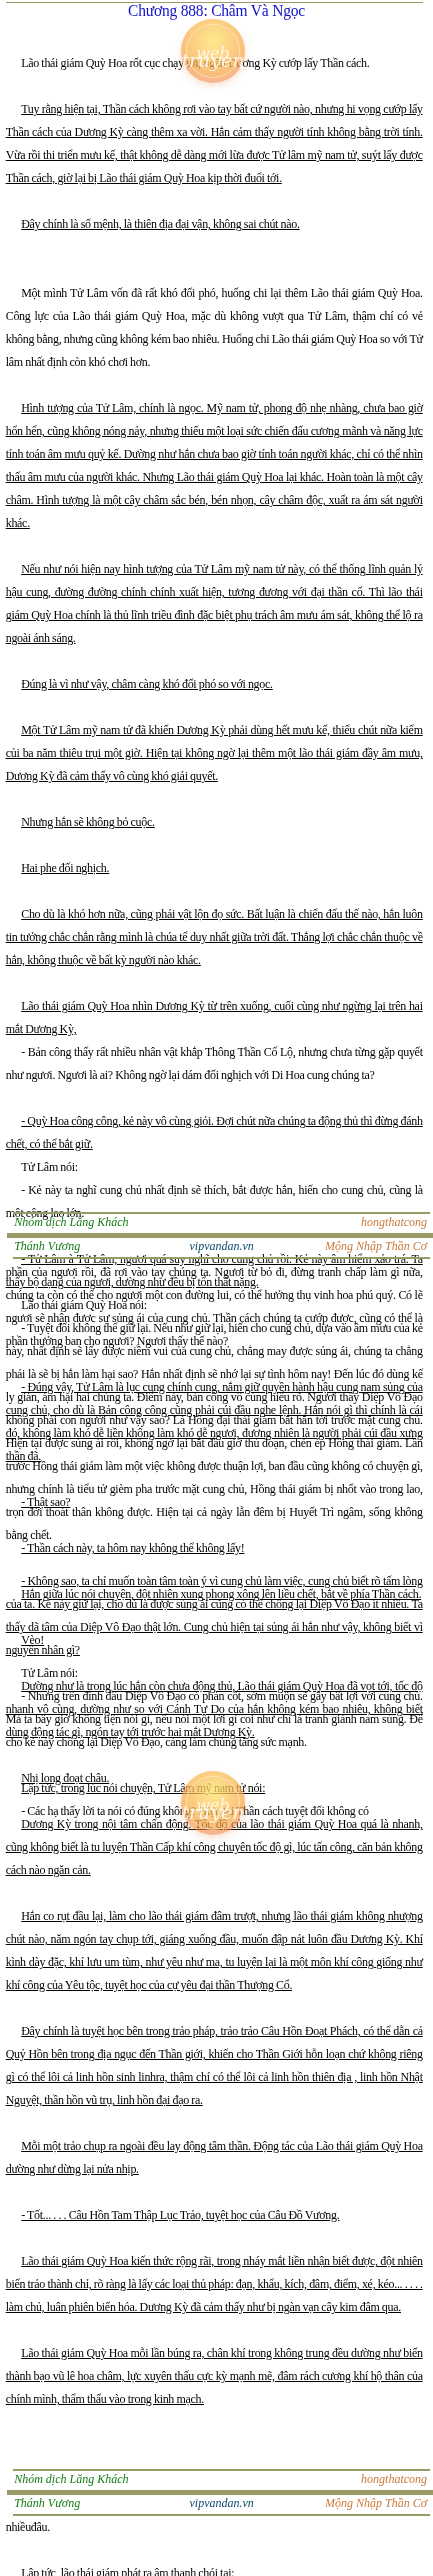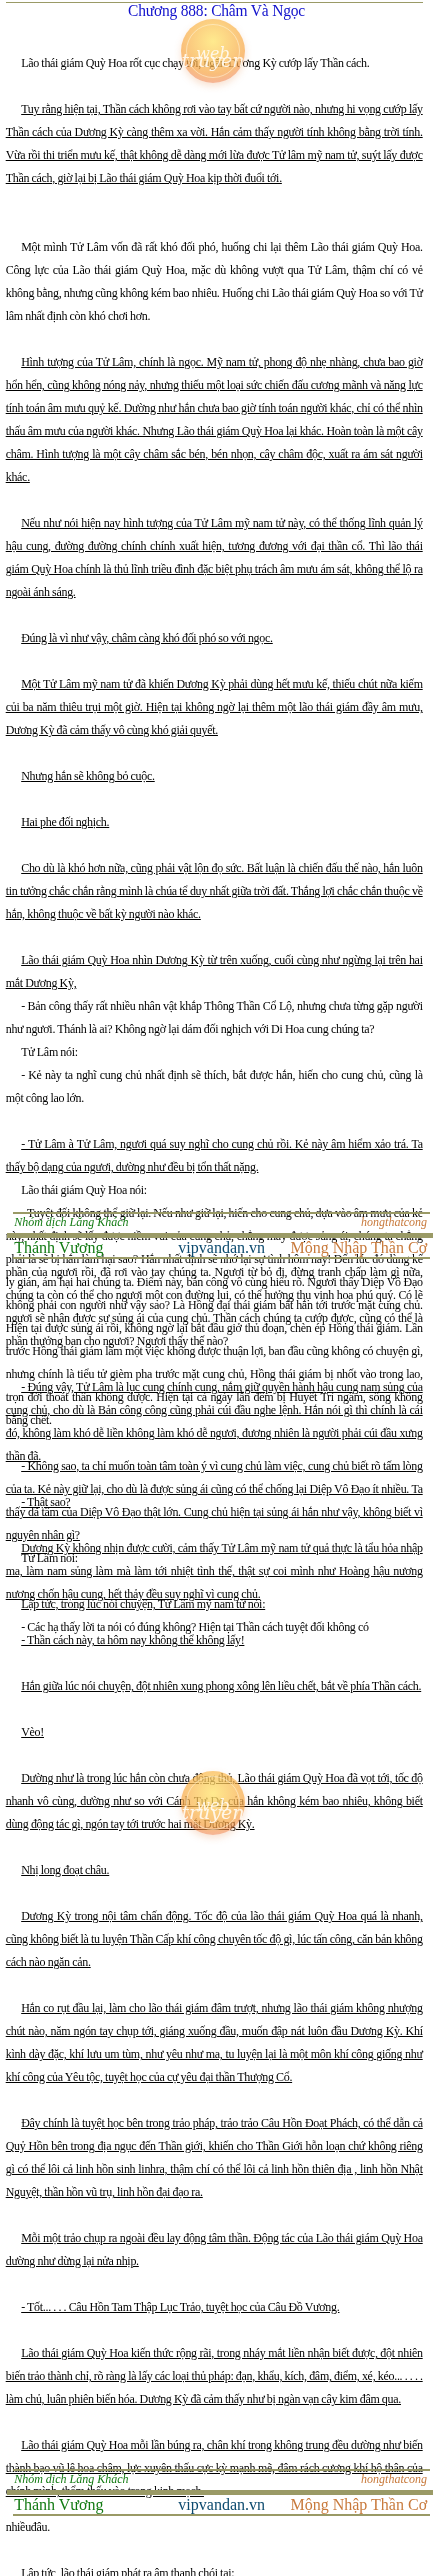--- a/index.html
+++ b/index.html
@@ -12,21 +12,21 @@
   .segment p { margin: 0; font-size: 12px; line-height: 23px; text-align: justify;
                text-indent: 15.5px; letter-spacing: -0.3px; word-spacing: -0.3px; }
   .segment p.gap { margin-top: 23px; text-decoration: underline; }
   .segment p.gap2 { margin-top: 46px; }
   .pbreak { position: absolute; left: 7px; width: 433px; height: 47px; }
   .pbreak .l1 { position: absolute; left: 5.7px; width: 417px; top: 0; height: 1.5px; background: #9a9a66; }
   .pbreak .foot { position: absolute; top: 2.6px; left: 7.2px; width: 415px; height: 15.5px;
                   font-style: italic; font-size: 12px; }
   .pbreak .band { position: absolute; top: 20.6px; left: 0; width: 433px; height: 5.2px; background: #9a9a66; }
   .pbreak .head { position: absolute; top: 27px; left: 7.2px; width: 415px; height: 15.5px;
-                  font-size: 16px; }
+                  font-style: italic; font-size: 12px; }
   .pbreak .l2 { position: absolute; left: 5.7px; width: 417px; top: 45px; height: 1.5px; background: #9a9a66; }
   .green { color: #127a12; }
   .orange { color: #c87a3c; }
   .gray { color: #0c4a6e; }
   .left { position: absolute; left: 0; top: 0; }
   .right { position: absolute; right: 2.1px; top: 0; }
   .center { position: absolute; left: 0; width: 415px; text-align: center; top: 0; }
   .wm { position: absolute; width: 64px; height: 64px; border-radius: 50%;
         background: radial-gradient(circle at 50% 35%, rgba(255,228,110,0.78), rgba(247,165,70,0.72) 62%, rgba(238,120,60,0.55) 78%, rgba(255,255,255,0) 100%);
         box-shadow: 0 3.1px 7.2px rgba(230,140,70,0.25); pointer-events: none; }
@@ -39,37 +39,40 @@
 </style>
 </head>
 <body>
 
 <div class="rule-top"></div>
 <div class="title">Chương 888: Châm Và Ngọc</div>
 
 <div class="segment" id="seg0" style="top:52px;">
   <p>Lão thái giám Quỳ Hoa rốt cục chạy tới, ngăn Dương Kỳ cướp lấy Thần cách.</p>
   <p class="gap">Tuy rằng hiện tại, Thần cách không rơi vào tay bất cứ người nào, nhưng hi vọng cướp lấy Thần cách của Dương Kỳ càng thêm xa vời.  Hắn cảm thấy người tính không bằng trời tính. Vừa rồi thi triển mưu kế, thật không dễ dàng mới lừa được Tử lâm mỹ nam tử, suýt lấy được Thần cách, giờ lại bị Lão thái giám Quỳ Hoa kịp thời đuổi tới.</p>
+  <p class="gap">Đây chính là số mệnh, là thiên địa đại vận, không sai chút nào.</p>
   <p class="gap2">Một mình Tử Lâm vốn đã rất khó đối phó, huống chi lại thêm Lão thái giám Quỳ Hoa. Công lực của Lão thái giám Quỳ Hoa, mặc dù không vượt qua Tử Lâm, thậm chí có vẻ không bằng, nhưng cũng không kém bao nhiêu. Huống chi Lão thái giám Quỳ Hoa so với Tử lâm nhất định còn khó chơi hơn.</p>
   <p class="gap">Hình tượng của Tử Lâm, chính là ngọc. Mỹ nam tử, phong độ nhẹ nhàng, chưa bao giờ hổn hển, cũng không nóng nảy, nhưng thiếu một loại sức chiến đấu cương mãnh và năng lực tính toán âm mưu quỷ kế. Dường như hắn chưa bao giờ tính toán người khác, chỉ có thể nhìn thấu âm mưu của người khác. Nhưng Lão thái giám Quỳ Hoa lại khác. Hoàn toàn là một cây châm. Hình tượng là một cây châm sắc bén, bén nhọn, cây châm độc, xuất ra ám sát người khác.</p>
   <p class="gap">Nếu như nói hiện nay hình tượng của Tử Lâm mỹ nam tử này, có thể thống lĩnh quản lý hậu cung, đường đường chính chính xuất hiện, tương đương với đại thần cổ. Thì lão thái giám Quỳ Hoa chính là thủ lĩnh triều đình đặc biệt phụ trách âm mưu ám sát, không thể lộ ra ngoài ánh sáng.</p>
   <p class="gap">Đúng là vì như vậy, châm càng khó đối phó so với ngọc.</p>
   <p class="gap">Một Tử Lâm mỹ nam tử đã khiến Dương Kỳ phải dùng hết mưu kế, thiếu chút nữa kiếm củi ba năm thiêu trụi một giờ. Hiện tại không ngờ lại thêm một lão thái giám đầy âm mưu, Dương Kỳ đã cảm thấy vô cùng khó giải quyết.</p>
   <p class="gap">Nhưng hắn sẽ không bỏ cuộc.</p>
   <p class="gap">Hai phe đối nghịch.</p>
   <p class="gap">Cho dù là khó hơn nữa, cũng phải vật lộn đọ sức. Bất luận là chiến đấu thế nào, hắn luôn tin tưởng chắc chắn rằng mình là chúa tể duy nhất giữa trời đất. Thắng lợi chắc chắn thuộc về hắn, không thuộc về bất kỳ người nào khác.</p>
   <p class="gap">Lão thái giám Quỳ Hoa nhìn Dương Kỳ từ trên xuống, cuối cùng như ngừng lại trên hai mắt Dương Kỳ,</p>
-  <p>-  Bản công thấy rất nhiều nhân vật khắp Thông Thần Cổ Lộ, nhưng chưa từng gặp người như ngươi. Thánh là ai? Không ngờ lại dám đối nghịch với Di Hoa cung chúng ta?</p>
+  <p>-  Bản công thấy rất nhiều nhân vật khắp Thông Thần Cổ Lộ, nhưng chưa từng gặp quyết như ngươi. Ngươi là ai? Không ngờ lại dám đối nghịch với Di Hoa cung chúng ta?</p>
+  <p class="gap">- Quỳ Hoa công công, kẻ này vô cùng giỏi. Đợi chút nữa chúng ta động thủ thì đừng đánh chết, có thể bắt giữ.</p>
   <p>Tử Lâm nói:</p>
   <p>- Kẻ này ta nghĩ cung chủ nhất định sẽ thích, bắt được hắn, hiến cho cung chủ, cũng là một công lao lớn.</p>
   <p class="gap">- Tử Lâm à Tử Lâm, ngươi quá suy nghĩ cho cung chủ rồi. Kẻ này âm hiểm xảo trá. Ta thấy bộ dạng của ngươi, dường như đều bị tổn thất nặng.</p>
   <p>Lão thái giám Quỳ Hoa nói:</p>
   <p> - Tuyệt đối không thể giữ lại. Nếu như giữ lại, hiến cho cung chủ, dựa vào âm mưu của kẻ này, nhất định sẽ lấy được niềm vui của cung chủ, chẳng may được sủng ái, chúng ta chẳng phải là sẽ bị hắn làm hại sao? Hắn nhất định sẽ nhớ lại sự tình hôm nay! Đến lúc đó dùng kế ly gián, ám hại hai chúng ta. Điểm này, bản công vô cùng hiểu rõ. Ngươi thấy Diệp Vô Đạo không phải con người như vậy sao? Là Hồng đại thái giám bắt hắn tới trước mặt cung chủ. Hiện tại được sủng ái rồi, không ngờ lại bắt đầu giở thủ đoạn, chèn ép Hồng thái giám. Lần trước Hồng thái giám làm một việc không được thuận lợi, ban đầu cũng không có chuyện gì, nhưng chính là tiểu tử gièm pha trước mặt cung chủ, Hồng thái giám bị nhốt vào trong lao, trọn đời thoát thân không được. Hiện tại cả ngày lẫn đêm bị Huyết Trì ngâm, sống không bằng chết.</p>
   <p class="gap">- Không sao, ta chỉ muốn toàn tâm toàn ý vì cung chủ làm việc, cung chủ biết rõ tấm lòng của ta. Kẻ này giữ lại, cho dù là được sủng ái cũng có thể chống lại Diệp Vô Đạo ít nhiều. Ta thấy dã tâm của Diệp Vô Đạo thật lớn. Cung chủ hiện tại sủng ái hắn như vậy, không biết vì nguyên nhân gì?</p>
   <p>Tử Lâm nói:</p>
+  <p>- Nhưng trên đỉnh đầu Diệp Vô Đạo có phản cốt, sớm muộn sẽ gây bất lợi với cung chủ. Mà ta bây giờ không tiện nói gì, nếu nói một lời gì coi như chỉ là tranh giành nam sủng. Để cho kẻ này chống lại Diệp Vô Đạo, càng làm chúng tăng sức mạnh.</p>
   <p class="gap">Lập tức, trong lúc nói chuyện, Tử Lâm mỹ nam tử nói:</p>
   <p>- Các hạ thấy lời ta nói có đúng không? Hiện tại Thần cách tuyệt đối không có</p>
 </div>
 
 <div class="pbreak" style="top:1212px;">
   <div class="l1"></div>
   <div class="foot">
     <span class="left green">Nhóm dịch Lăng Khách</span>
     <span class="right orange">hongthatcong</span>
   </div>
@@ -79,21 +82,20 @@
     <span class="center gray">vipvandan.vn</span>
     <span class="right orange">Mộng Nhập Thần Cơ</span>
   </div>
   <div class="l2"></div>
 </div>
 
 <div class="segment" id="seg1" style="top:1261px;">
   <p style="text-indent:0">phần của ngươi rồi, đã rơi vào tay chúng ta. Ngươi từ bỏ đi, đừng tranh chấp làm gì nữa, chúng ta còn có thể cho ngươi một con đường lui, có thể hưởng thụ vinh hoa phú quý. Có lẽ ngươi sẽ nhận được sự sủng ái của cung chủ. Thần cách chúng ta cướp được, cũng có thể là phần thưởng ban cho ngươi? Ngươi thấy thế nào?</p>
   <p class="gap">- Đúng vậy, Tử Lâm là lục cung chính cung, nắm giữ quyền hành hậu cung nam sủng của cung chủ, cho dù là Bản công công cũng phải cúi đầu nghe lệnh. Hắn nói gì thì chính là cái đó, không làm khó dễ liền không làm khó dễ ngươi, đương nhiên là người phải cúi đầu xưng thần đã.</p>
   <p class="gap">- Thật sao?</p>
-  <p class="gap">Dương Kỳ không nhịn được cười, cảm thấy Tử Lâm mỹ nam tử quả thực là tẩu hỏa nhập ma, làm nam sủng làm mà làm tới nhiệt tình thế, thật sự coi mình như Hoàng hậu nương nương chốn hậu cung, hết thảy đều suy nghĩ vì cung chủ.</p>
   <p class="gap">- Thần cách này, ta hôm nay không thể không lấy!</p>
   <p class="gap">Hắn giữa lúc nói chuyện, đột nhiên xung phong xông lên liều chết, bắt về phía Thần cách.</p>
   <p class="gap">Vèo!</p>
   <p class="gap">Dường như là trong lúc hắn còn chưa động thủ, Lão thái giám Quỳ Hoa đã vọt tới, tốc độ nhanh vô cùng, dường như so với Cánh Tự Do của hắn không kém bao nhiêu, không biết dùng động tác gì, ngón tay tới trước hai mắt Dương Kỳ.</p>
   <p class="gap">Nhị long đoạt châu.</p>
   <p class="gap">Dương Kỳ trong nội tâm chấn động. Tốc độ của lão thái giám Quỳ Hoa quá là nhanh, cũng không biết là tu luyện Thần Cấp khí công chuyên tốc độ gì, lúc tấn công, căn bản không cách nào ngăn cản.</p>
   <p class="gap">Hắn co rụt đầu lại, làm cho lão thái giám đâm trượt, nhưng lão thái giám không nhượng chút nào, năm ngón tay chụp tới, giáng xuống đầu, muốn đập nát luôn đầu Dương Kỳ. Khí kình dày đặc, khí lưu um tùm, như yêu như ma, tu luyện lại là một môn khí công giống như khí công của Yêu tộc, tuyệt học của cự yêu đại thần Thượng Cổ.</p>
   <p class="gap">Đây chính là tuyệt học bên trong trảo pháp, trảo trảo Câu Hồn Đoạt Phách, có thể dẫn cả Quỷ Hồn bên trong địa ngục đến Thần giới, khiến cho Thần Giới hỗn loạn chứ không riêng gì có thể lôi cả linh hồn sinh linhra, thậm chí có thể lôi cả linh hồn thiên địa , linh hồn Nhật Nguyệt, thần hồn vũ trụ, linh hồn đại đạo ra.</p>
   <p class="gap">Mỗi một trảo chụp ra ngoài đều lay động tâm thần. Động tác của Lão thái giám Quỳ Hoa dường như dừng lại nửa nhịp.</p>
   <p class="gap">- Tốt... . . . Câu Hồn Tam Thập Lục Trảo, tuyệt học của Câu Đồ Vương.</p>

